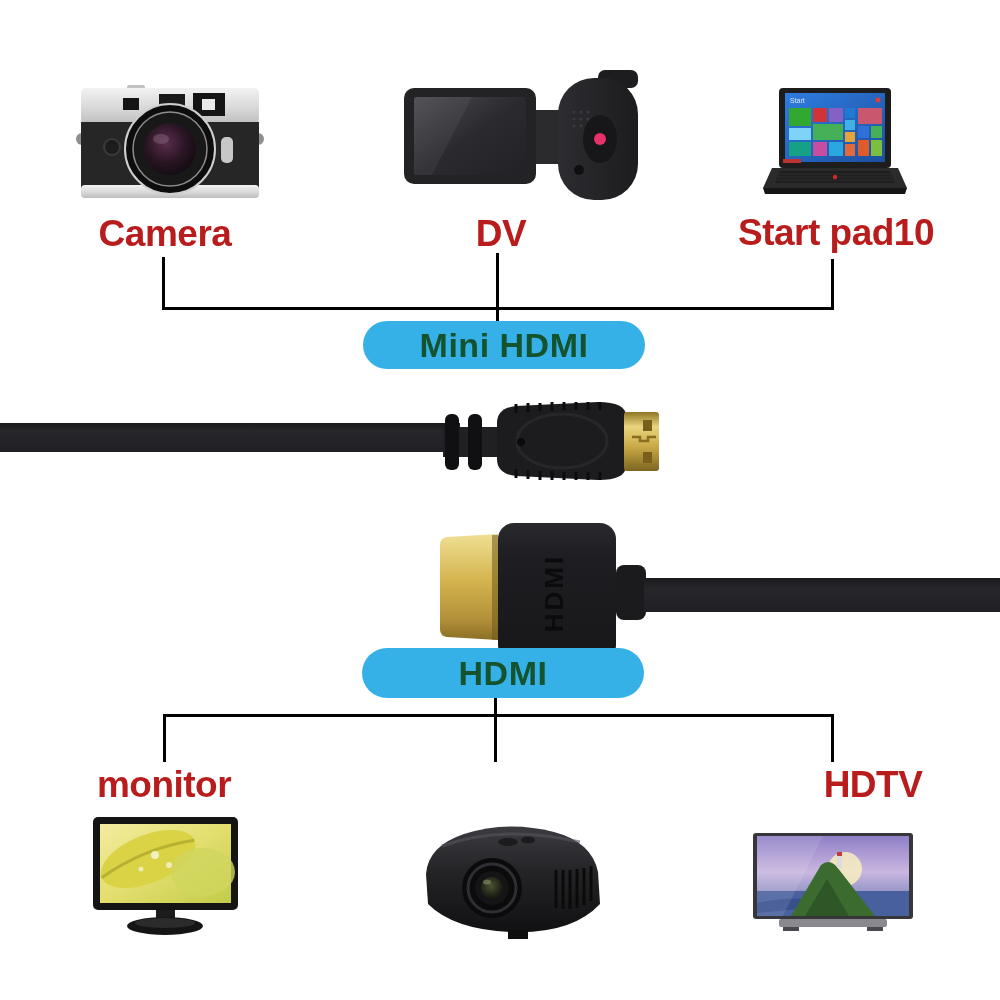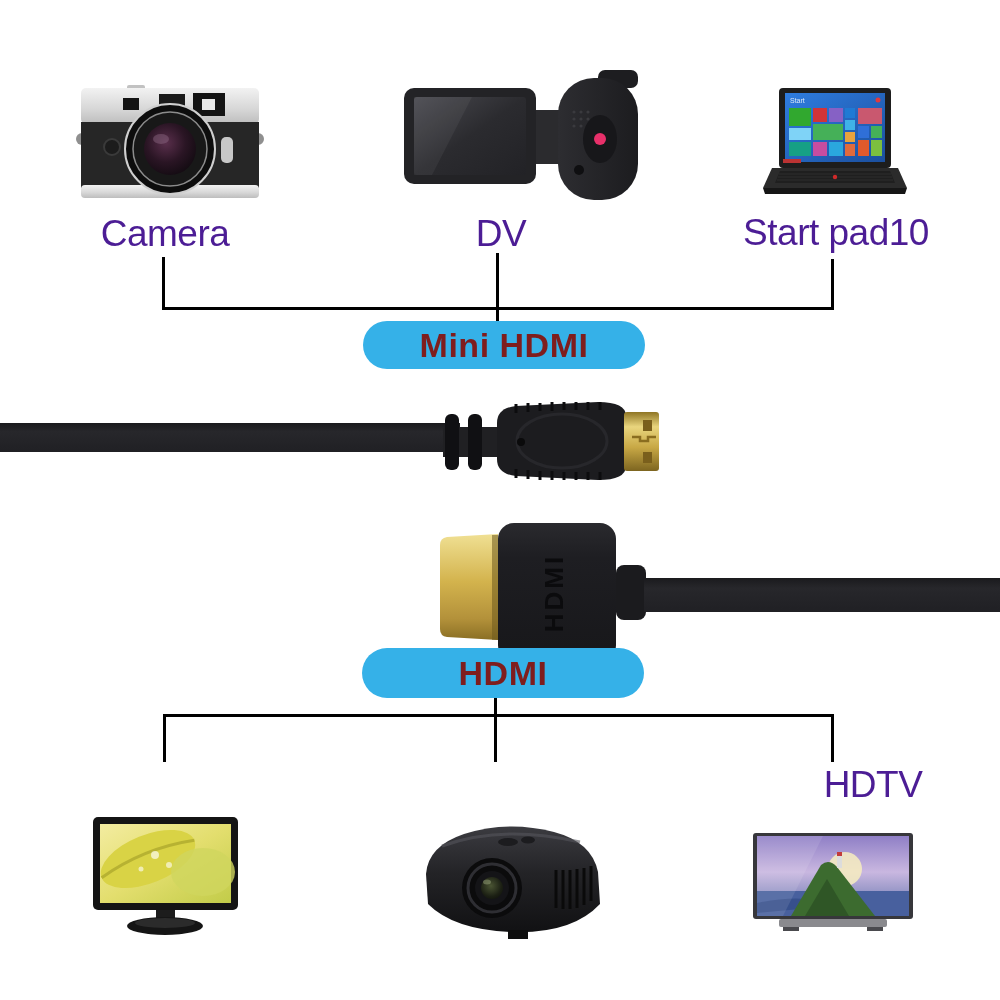--- a/index.html
+++ b/index.html
@@ -3,25 +3,25 @@
 <meta charset="utf-8">
 <style>
   html,body{margin:0;padding:0;background:#fff;}
   #canvas{
     position:relative;width:1000px;height:1000px;background:#ffffff;
     font-family:"Liberation Sans",sans-serif;overflow:hidden;
   }
   .abs{position:absolute;}
   .dev-label{
     position:absolute;transform:translateX(-50%);
-    font-size:37px;font-weight:400;color:#4c1d95;white-space:nowrap;
+    font-size:37px;font-weight:700;color:#b91c1c;white-space:nowrap;
     letter-spacing:-0.5px;
   }
   .badge{
-    position:absolute;background:#35b1e8;color:#7f1d1d;
+    position:absolute;background:#35b1e8;color:#14532d;
     display:flex;align-items:center;justify-content:center;
     font-weight:700;font-size:34px;border-radius:26px;letter-spacing:0.5px;
   }
   .line{position:absolute;background:#000000;}
   svg{display:block;}
 </style>
 </head>
 <body>
 
 <div id="canvas">
@@ -211,20 +211,21 @@
   </svg>
 
   <div class="badge" style="left:362px;top:648px;width:282px;height:50px">HDMI</div>
 
   <div class="line" style="left:494px;top:698px;width:3px;height:17px"></div>
   <div class="line" style="left:163px;top:714px;width:671px;height:3px"></div>
   <div class="line" style="left:163px;top:714px;width:3px;height:48px"></div>
   <div class="line" style="left:494px;top:714px;width:3px;height:48px"></div>
   <div class="line" style="left:831px;top:714px;width:3px;height:48px"></div>
 
+  <div class="dev-label" style="left:164px;top:764px">monitor</div>
   <div class="dev-label" style="left:873px;top:764px">HDTV</div>
 
   <svg class="abs" style="left:93px;top:817px" width="145" height="120" viewBox="0 0 145 120">
     <defs>
       <linearGradient id="leafBg" x1="0" y1="0" x2="1" y2="1">
         <stop offset="0" stop-color="#f3ecA0"></stop>
           <stop offset="0.5" stop-color="#e3de6e"></stop>
           <stop offset="1" stop-color="#c2cc49"></stop>
       </linearGradient>
     </defs>

